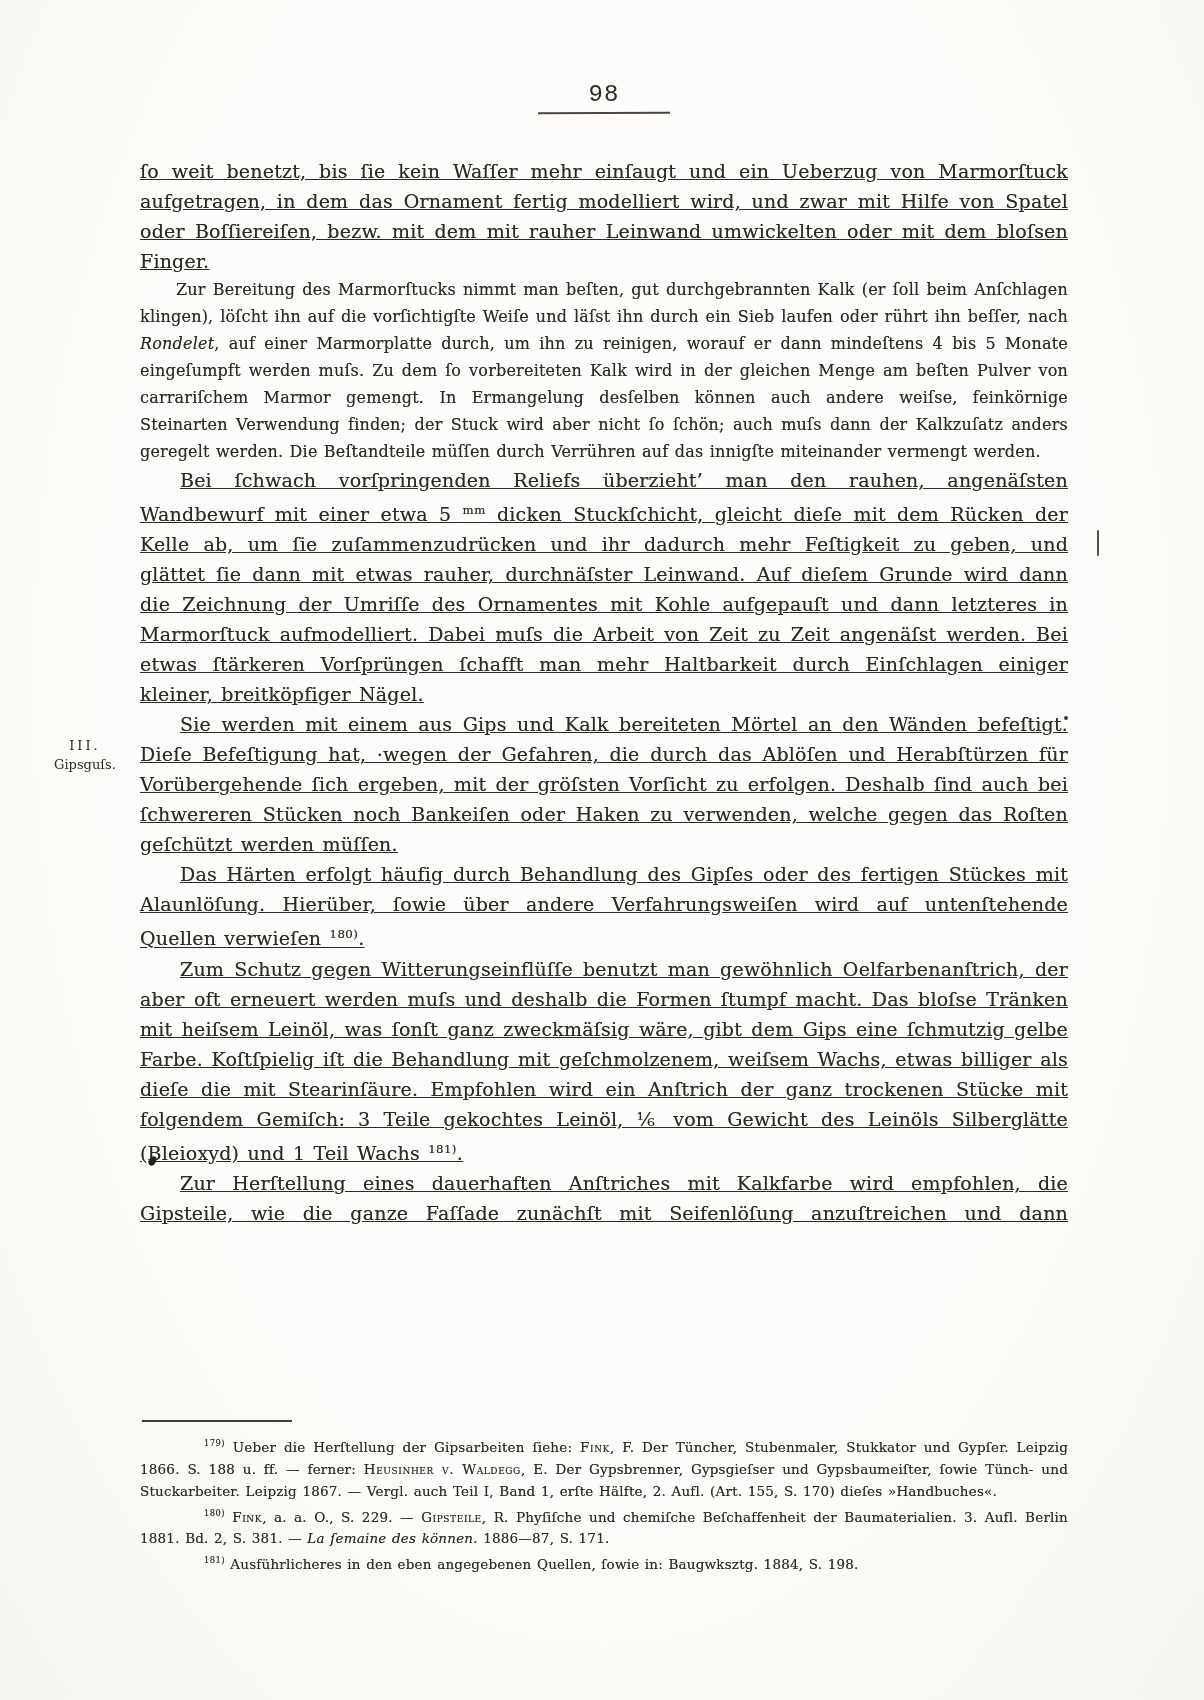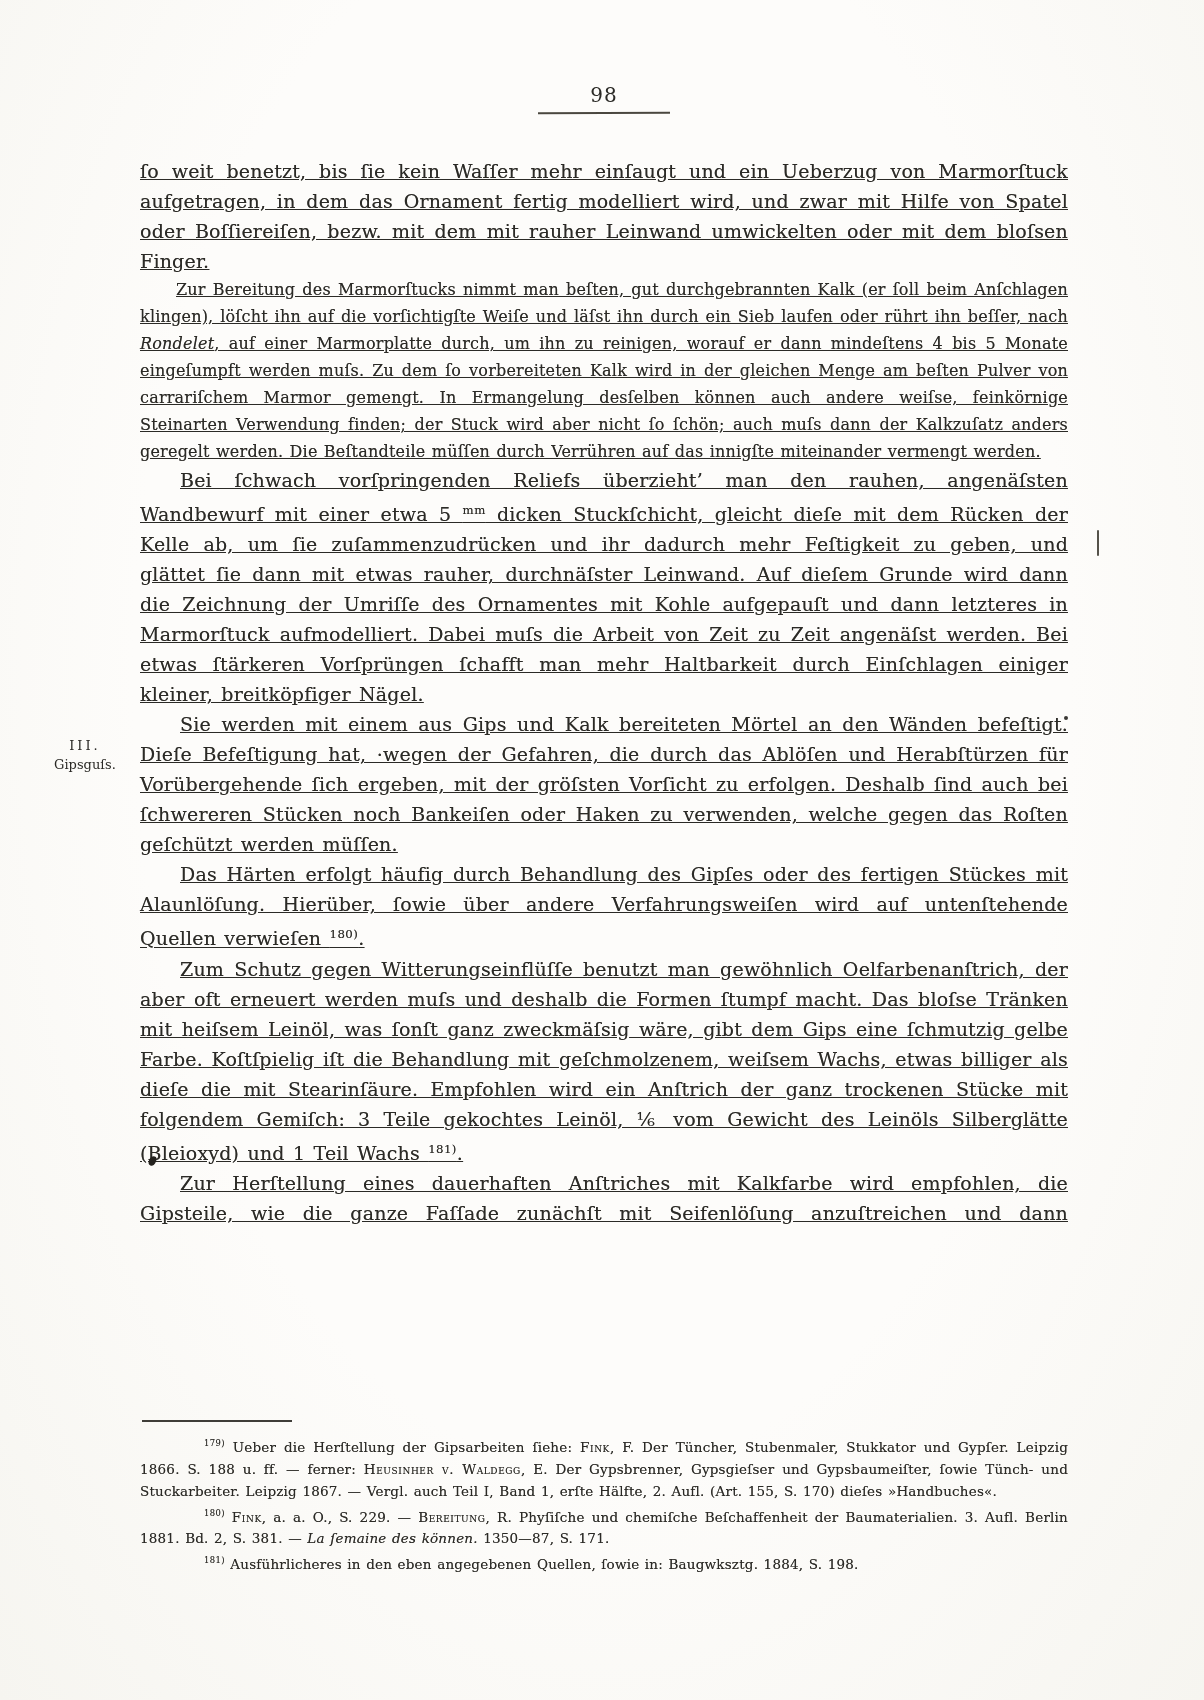--- a/index.html
+++ b/index.html
@@ -9,42 +9,42 @@
     color:#2b2a26;
   }
   .page{
     position:relative;width:1204px;height:1700px;overflow:hidden;
     background:radial-gradient(ellipse at 50% 40%, #fdfcfa 55%, #f6f5f0 100%);
   }
   .pagehead{
     position:absolute;left:140px;top:82px;width:928px;text-align:center;
   }
   .pagenum{
-    font-size:20px;letter-spacing:1px;line-height:26px;
+    font-size:24px;letter-spacing:1px;line-height:26px;font-family:Liberation Mono, monospace;
   }
   .pagenum-rule{
     width:132px;margin:4px auto 0 auto;border-top:2px solid #4a473f;
     transform:rotate(-0.3deg);
   }
   .margin-note{
     position:absolute;left:39px;top:736px;width:92px;text-align:center;
     font-size:13px;line-height:19px;
   }
   .margin-note .numeral{letter-spacing:3px;font-variant:small-caps;}
   .text-block{
     position:absolute;left:140px;top:156px;width:928px;
   }
   p{
     margin:0;text-align:justify;hyphens:none;
     word-spacing:2px;letter-spacing:0.2px;
     text-shadow:0 0 0.5px rgba(40,38,32,0.55);
   }
   p.body{font-size:19px;line-height:30px;text-indent:40px;text-decoration:underline;}
   p.noindent{text-indent:0;}
-  p.small{font-size:16px;line-height:27px;text-indent:36px;word-spacing:1px;text-decoration:underline;}
+  p.small{font-size:16px;line-height:27px;text-indent:36px;word-spacing:1px;}
   p.cont{text-align-last:justify;}
   .footnotes{
     position:absolute;left:140px;top:1420px;width:928px;
   }
   .fn-rule{
     width:150px;border-top:2px solid #3f3d38;margin:0 0 10px 2px;
   }
   p.fn{font-size:13.5px;line-height:22px;text-indent:64px;word-spacing:1px;}
   .i{font-style:italic;}
   .sc{font-variant:small-caps;letter-spacing:0.6px;}
@@ -75,21 +75,21 @@
     <p class="body"><span>Bei ſchwach vorſpringenden Reliefs überzieht’ man den rauhen, angenäſsten Wandbewurf mit einer etwa 5 </span><span class="sup">mm</span><span> dicken Stuckſchicht, gleicht dieſe mit dem Rücken der Kelle ab, um ſie zuſammenzudrücken und ihr dadurch mehr Feſtigkeit zu geben, und glättet ſie dann mit etwas rauher, durchnäſster Leinwand.  Auf dieſem Grunde wird dann die Zeichnung der Umriſſe des Ornamentes mit Kohle aufgepauſt und dann letzteres in Marmorſtuck aufmodelliert.  Dabei muſs die Arbeit von Zeit zu Zeit angenäſst werden.  Bei etwas ſtärkeren Vorſprüngen ſchafft man mehr Haltbarkeit durch Einſchlagen einiger kleiner, breitköpfiger Nägel.</span></p>
     <p class="body"><span>Sie werden mit einem aus Gips und Kalk bereiteten Mörtel an den Wänden befeſtigt.  Dieſe Befeſtigung hat, ·wegen der Gefahren, die durch das Ablöſen und Herabſtürzen für Vorübergehende ſich ergeben, mit der gröſsten Vorſicht zu erfolgen. Deshalb ſind auch bei ſchwereren Stücken noch Bankeiſen oder Haken zu verwenden, welche gegen das Roſten geſchützt werden müſſen.</span></p>
     <p class="body"><span>Das Härten erfolgt häufig durch Behandlung des Gipſes oder des fertigen Stückes mit Alaunlöſung.  Hierüber, ſowie über andere Verfahrungsweiſen wird auf untenſtehende Quellen verwieſen </span><span class="sup">180)</span><span>.</span></p>
     <p class="body"><span>Zum Schutz gegen Witterungseinflüſſe benutzt man gewöhnlich Oelfarbenanſtrich, der aber oft erneuert werden muſs und deshalb die Formen ſtumpf macht.  Das bloſse Tränken mit heiſsem Leinöl, was ſonſt ganz zweckmäſsig wäre, gibt dem Gips eine ſchmutzig gelbe Farbe.  Koſtſpielig iſt die Behandlung mit geſchmolzenem, weiſsem Wachs, etwas billiger als dieſe die mit Stearinſäure.  Empfohlen wird ein Anſtrich der ganz trockenen Stücke mit folgendem Gemiſch: 3 Teile gekochtes Leinöl, ⅙ vom Gewicht des Leinöls Silberglätte (Bleioxyd) und 1 Teil Wachs </span><span class="sup">181)</span><span>.</span></p>
     <p class="body cont"><span>Zur Herſtellung eines dauerhaften Anſtriches mit Kalkfarbe wird empfohlen, die Gipsteile, wie die ganze Faſſade zunächſt mit Seifenlöſung anzuſtreichen und dann</span></p>
   </main>
 
   <section class="footnotes">
     <div class="fn-rule"></div>
     <p class="fn"><span class="sup">179)</span><span> Ueber die Herſtellung der Gipsarbeiten ſiehe: </span><span class="sc">Fink</span><span>, F.  Der Tüncher, Stubenmaler, Stukkator und Gypſer. Leipzig 1866.  S. 188 u. ff. — ferner: </span><span class="sc">Heusinher v. Waldegg</span><span>, E.  Der Gypsbrenner, Gypsgieſser und Gypsbaumeiſter, ſowie Tünch- und Stuckarbeiter. Leipzig 1867. — Vergl. auch Teil I, Band 1, erſte Hälfte, 2. Aufl. (Art. 155, S. 170) dieſes »Handbuches«.</span></p>
-    <p class="fn"><span class="sup">180)</span><span> </span><span class="sc">Fink</span><span>, a. a. O., S. 229. — </span><span class="sc">Bereitung</span><span>, R.  Phyſiſche und chemiſche Beſchaffenheit der Baumaterialien.  3. Aufl. Berlin 1881.  Bd. 2, S. 381. — </span><span class="i">La ſemaine des können.</span><span> 1350—87, S. 171.</span></p>
+    <p class="fn"><span class="sup">180)</span><span> </span><span class="sc">Fink</span><span>, a. a. O., S. 229. — </span><span class="sc">Gipsteile</span><span>, R.  Phyſiſche und chemiſche Beſchaffenheit der Baumaterialien.  3. Aufl. Berlin 1881.  Bd. 2, S. 381. — </span><span class="i">La ſemaine des können.</span><span> 1886—87, S. 171.</span></p>
     <p class="fn"><span class="sup">181)</span><span> Ausführlicheres in den eben angegebenen Quellen, ſowie in: Baugwksztg. 1884, S. 198.</span></p>
   </section>
 
   <span class="speck blot"></span>
   <span class="speck tick"></span>
   <span class="speck dot"></span>
 
 </div>
 
 </body></html>

